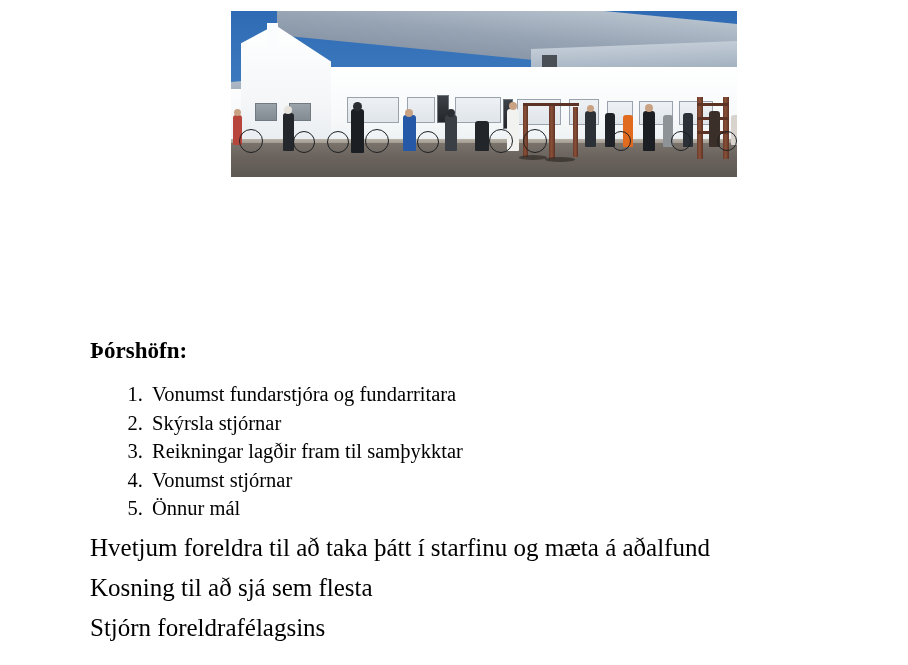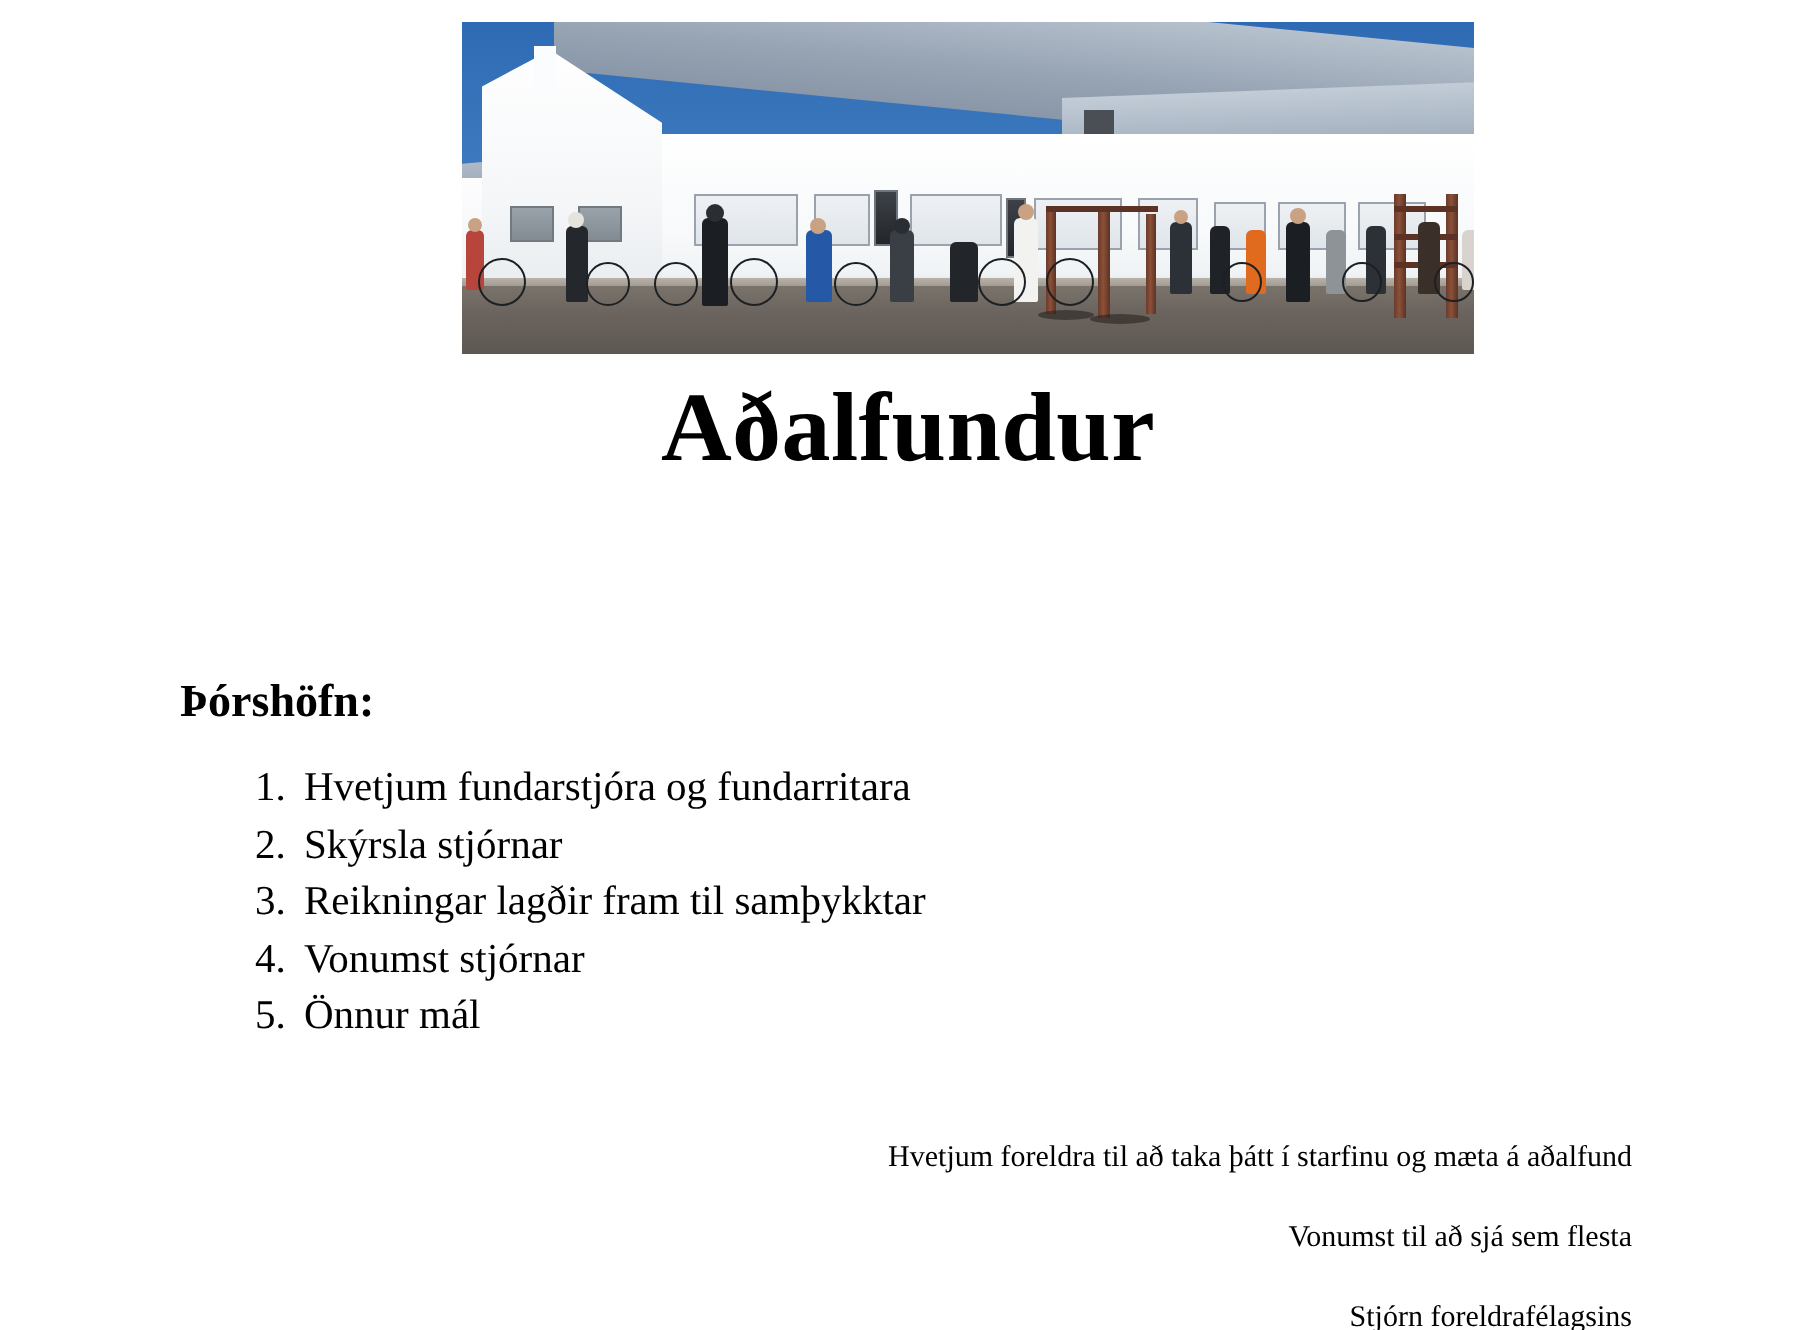--- a/index.html
+++ b/index.html
@@ -205,24 +205,23 @@
     line-height: 28.5px;
   }
   .agenda li {
     padding-left: 4px;
   }
 
   .closing {
     position: absolute;
     left: 90px;
     width: 726px;
-    text-align: right;
-    font-size: 15px;
+    text-align: left;
+    font-size: 25px;
     line-height: 27px;
-    margin-top: 32px;
   }
   .closing.l1 { top: 534px; }
   .closing.l2 { top: 574px; }
   .closing.l3 { top: 614px; }
 </style>
 </head>
 <body>
 
 <div class="page">
 
@@ -301,30 +300,29 @@
       <div class="bike" style="left:134px;top:118px;width:22px;height:22px;"></div>
       <div class="bike" style="left:186px;top:120px;width:20px;height:20px;"></div>
       <div class="bike" style="left:258px;top:118px;width:22px;height:22px;"></div>
       <div class="bike" style="left:292px;top:118px;width:22px;height:22px;"></div>
       <div class="bike" style="left:380px;top:120px;width:18px;height:18px;"></div>
       <div class="bike" style="left:440px;top:120px;width:18px;height:18px;"></div>
       <div class="bike" style="left:486px;top:120px;width:18px;height:18px;"></div>
     </div>
   </div>
 
-  <div class="title">Aðalfundur</div>
 
 
   <div class="dagskra">Þórshöfn:</div>
 
   <ol class="agenda">
-    <li>Hvetjum fundarstjóra og fundarritara</li>
+    <li>Vonumst fundarstjóra og fundarritara</li>
     <li>Skýrsla stjórnar</li>
     <li>Reikningar lagðir fram til samþykktar</li>
     <li>Vonumst stjórnar</li>
     <li>Önnur mál</li>
   </ol>
 
   <div class="closing l1">Hvetjum foreldra til að taka þátt í starfinu og mæta á aðalfund</div>
-  <div class="closing l2">Vonumst til að sjá sem flesta</div>
+  <div class="closing l2">Kosning til að sjá sem flesta</div>
   <div class="closing l3">Stjórn foreldrafélagsins</div>
 
 </div>
 
 </body></html>

